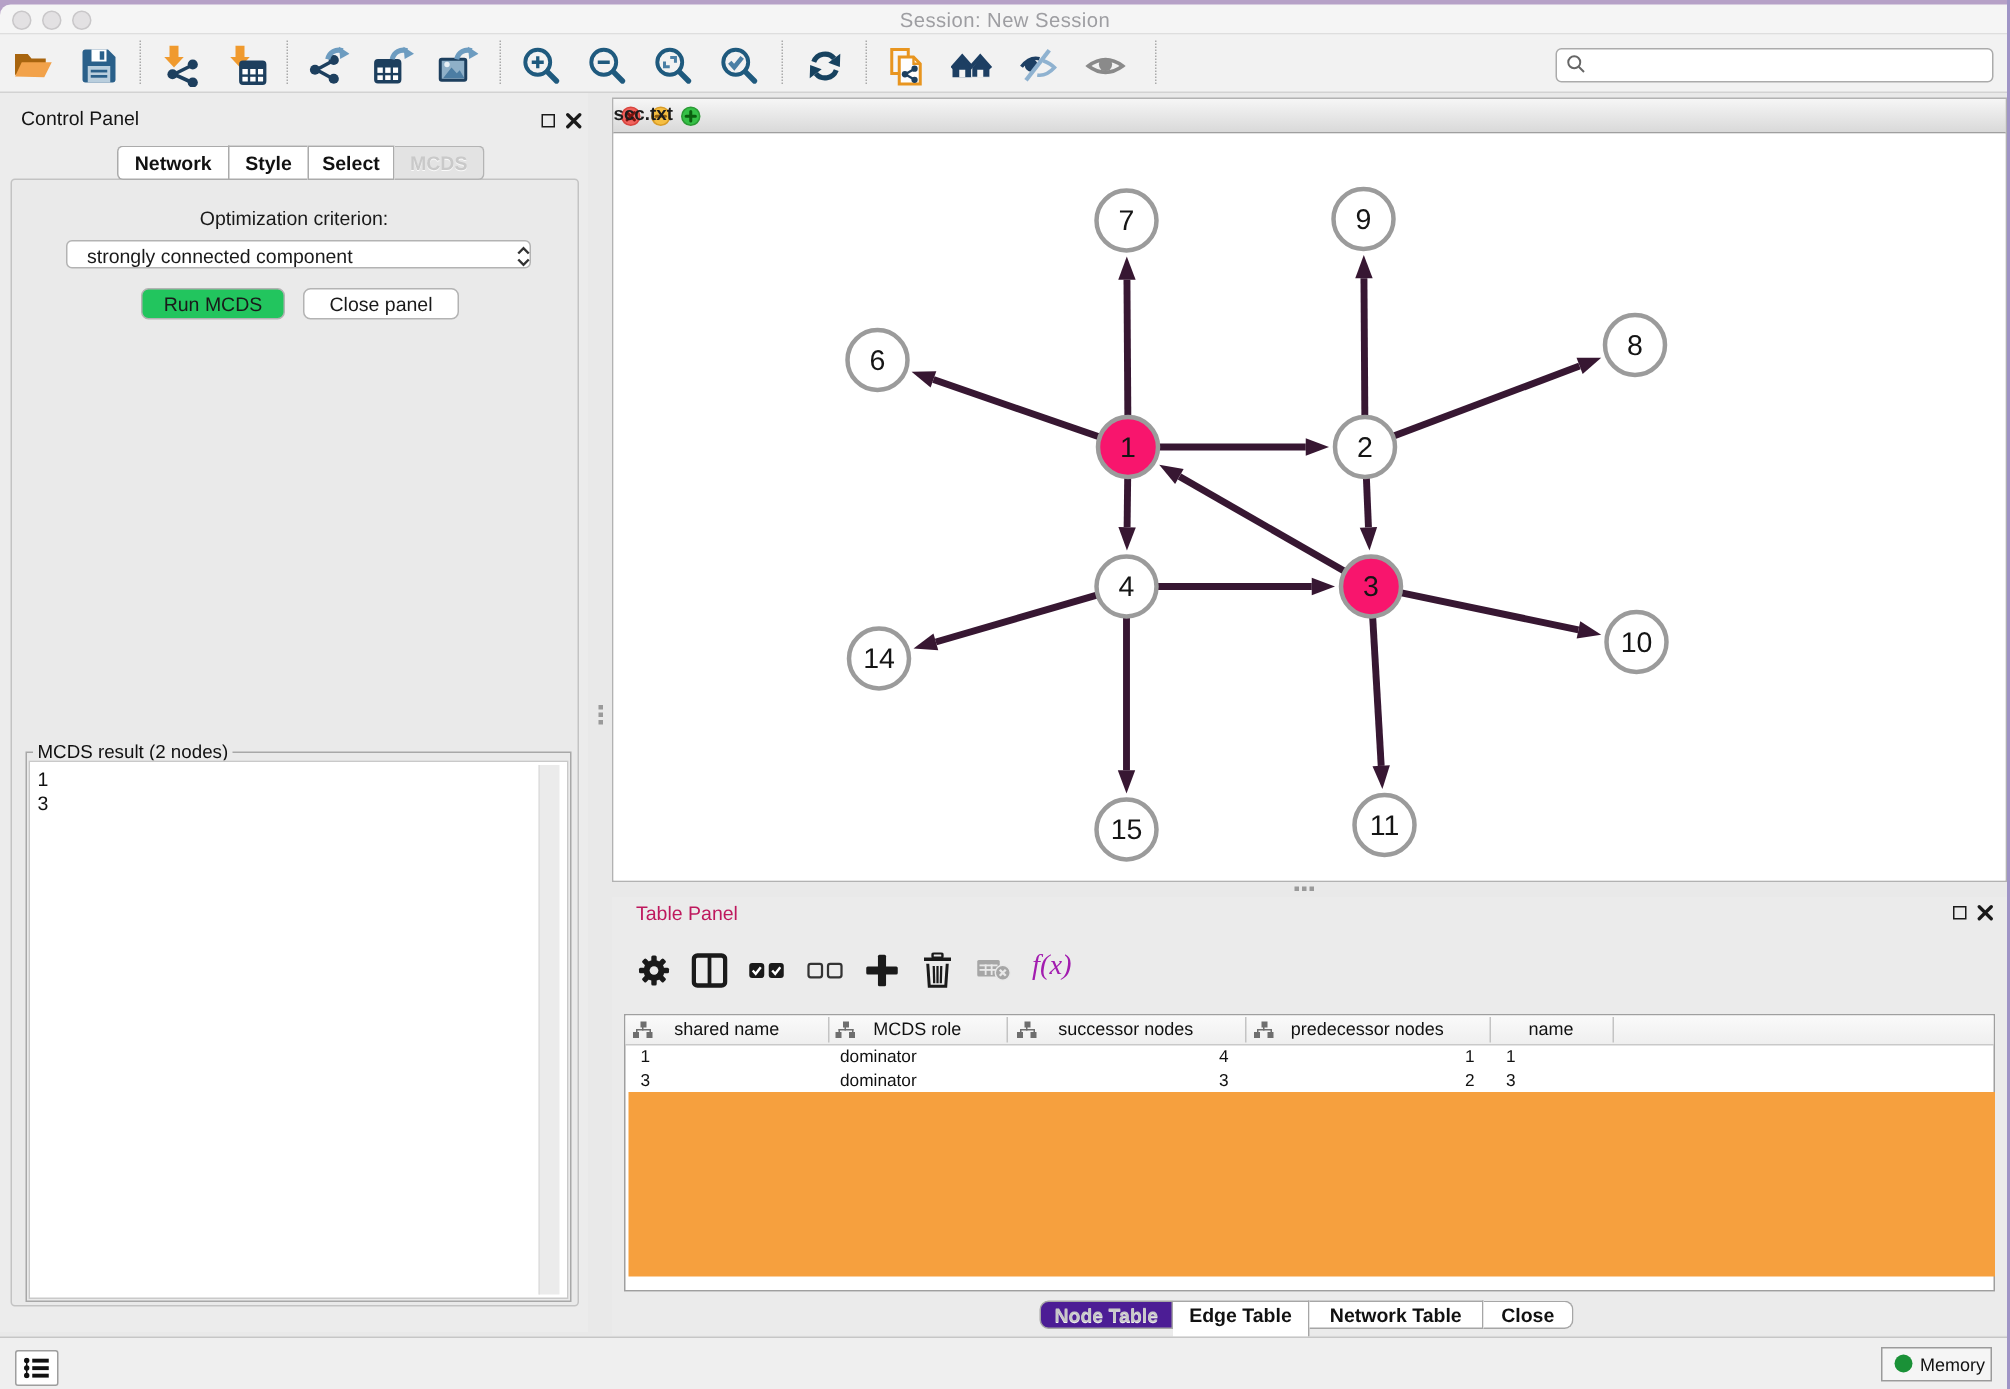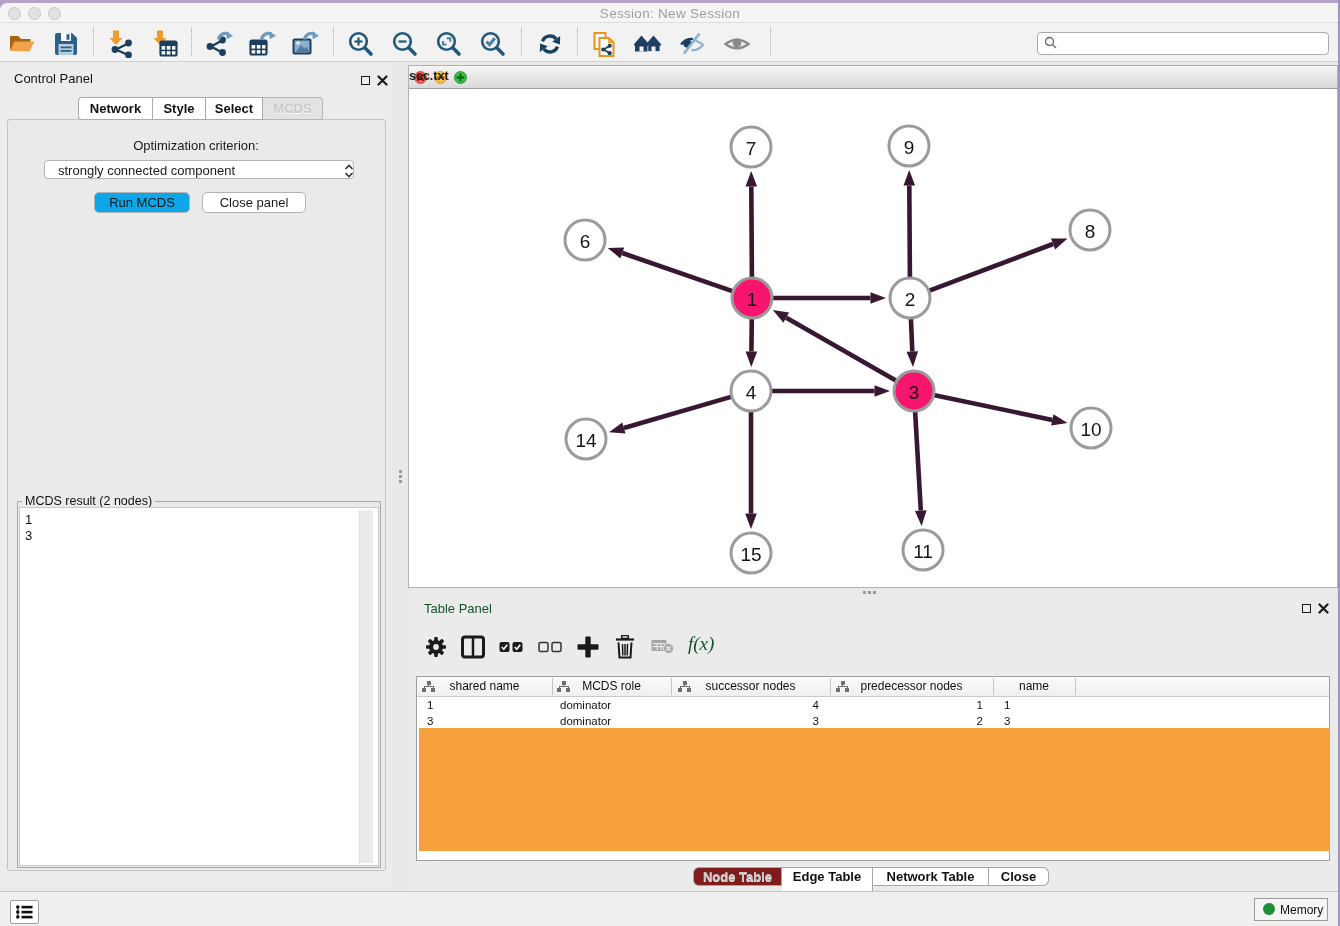--- a/index.html
+++ b/index.html
@@ -168,21 +168,21 @@
   <div class="abs" style="left:0;top:76px;width:392px;text-align:center;font-size:13px;color:#1a1a1a;">Optimization criterion:</div>
 
   <div class="abs" style="left:44px;top:98px;width:310px;height:19px;background:#fff;border:1px solid #b3b3b3;border-radius:4px;box-sizing:border-box;">
     <div class="abs" style="left:13px;top:2px;font-size:13px;color:#1a1a1a;">strongly connected component</div>
     <svg class="abs" style="left:298px;top:2.5px;" width="12" height="14" viewBox="0 0 12 14">
         <path d="M2.5 5 L6 1.5 L9.5 5" fill="none" stroke="#333" stroke-width="1.6"></path>
         <path d="M2.5 9 L6 12.5 L9.5 9" fill="none" stroke="#333" stroke-width="1.6"></path>
       </svg>
   </div>
 
-  <div class="abs" style="left:94px;top:130px;width:96px;height:21px;background:#0ea5e9;border:1px solid #b3b3b3;border-radius:5px;box-sizing:border-box;line-height:19px;text-align:center;font-size:13px;color:#1a1a1a;">Run MCDS</div>
+  <div class="abs" style="left:94px;top:130px;width:96px;height:21px;background:#22c55e;border:1px solid #b3b3b3;border-radius:5px;box-sizing:border-box;line-height:19px;text-align:center;font-size:13px;color:#1a1a1a;">Run MCDS</div>
   <div class="abs" style="left:202px;top:130px;width:104px;height:21px;background:#fff;border:1px solid #b3b3b3;border-radius:5px;box-sizing:border-box;line-height:19px;text-align:center;font-size:13px;color:#1a1a1a;">Close panel</div>
 
   <div class="abs" style="left:17px;top:439px;width:364px;height:367px;border:1px solid #a8a8a8;box-sizing:border-box;"></div>
   <div class="abs" style="left:22px;top:432px;background:#eaeaea;padding:0 3px;font-size:12.5px;color:#111;">MCDS result (2 nodes)</div>
   <div class="abs" style="left:19px;top:445px;width:360px;height:359px;background:#fff;border:1px solid #c9c9c9;box-sizing:border-box;">
     <div class="abs" style="right:5px;top:2px;width:13px;height:353px;background:#ebebeb;border-left:1px solid #dedede;"></div>
     <div class="abs" style="left:5px;top:4px;font-size:13px;color:#111;line-height:16px;">1<br>3</div>
   </div>
 </div>
 
@@ -264,21 +264,21 @@
 <text x="514" y="462" font-size="19" fill="#151515" text-anchor="middle" dominant-baseline="central" font-family="Liberation Sans, sans-serif">11</text>
       </svg>
   </div>
 </div>
 
 <div class="abs" style="left:863px;top:591px;width:3px;height:3px;background:#9a9a9a;"></div>
 <div class="abs" style="left:868px;top:591px;width:3px;height:3px;background:#9a9a9a;"></div>
 <div class="abs" style="left:873px;top:591px;width:3px;height:3px;background:#9a9a9a;"></div>
 
 <div id="tpanel" class="abs" style="left:408px;top:598px;width:930px;height:292px;background:#ebebeb;">
-  <div class="abs" style="left:16px;top:3px;font-size:13px;color:#14532d;text-align:right;">Table Panel</div>
+  <div class="abs" style="left:16px;top:3px;font-size:13px;color:#be185d;text-align:right;">Table Panel</div>
   <div class="abs" style="left:894px;top:6px;width:7px;height:7px;border:1.4px solid #1a1a1a;"></div>
   <svg class="abs" style="left:910px;top:5px;" width="11" height="11" viewBox="0 0 11 11">
       <path d="M1.5 1.5 L9.5 9.5 M9.5 1.5 L1.5 9.5" stroke="#1a1a1a" stroke-width="2.2" stroke-linecap="round"></path>
     </svg>
 
   <div id="ttool" class="abs" style="left:0;top:30px;width:930px;height:40px;">
       <svg class="abs" style="left:16px;top:7px;" width="24" height="24" viewBox="0 0 24 24">
         <g fill="#1a1a1a">
           <rect x="10.2" y="2" width="3.6" height="5" rx="1" transform="rotate(0 12 12)"></rect>
           <rect x="10.2" y="2" width="3.6" height="5" rx="1" transform="rotate(45 12 12)"></rect>
@@ -320,21 +320,21 @@
       </svg>
       <svg class="abs" style="left:243px;top:7px;" width="24" height="24" viewBox="0 0 24 24">
         <rect x="0.5" y="5" width="15" height="11" rx="1" fill="#a6a6a6"></rect>
 <rect x="2" y="8" width="12" height="1.2" fill="#e9e9e9"></rect>
         <rect x="2" y="11" width="12" height="1.2" fill="#e9e9e9"></rect>
 <rect x="5.5" y="8" width="1.2" height="7" fill="#e9e9e9"></rect>
         <rect x="9.5" y="8" width="1.2" height="7" fill="#e9e9e9"></rect>
 <circle cx="17.5" cy="13.5" r="5" fill="#a6a6a6" stroke="#e9e9e9" stroke-width="1"></circle>
 <path d="M15.5 11.5 L19.5 15.5 M19.5 11.5 L15.5 15.5" stroke="#e9e9e9" stroke-width="1.6"></path>
       </svg>
-      <div class="abs" style="left:280px;top:5px;font-family:'Liberation Serif',serif;font-style:italic;font-size:19px;color:#14532d;">f(x)</div>
+      <div class="abs" style="left:280px;top:5px;font-family:'Liberation Serif',serif;font-style:italic;font-size:19px;color:#a21caf;">f(x)</div>
     </div>
 
   <div class="abs" style="left:8px;top:78px;width:914px;height:185px;background:#fff;border:1px solid #9f9f9f;box-sizing:border-box;">
 
     <div class="abs" style="left:0;top:0;width:912px;height:19px;background:linear-gradient(#fafafa,#efefef);border-bottom:1px solid #c9c9c9;"></div>
     <div class="abs" style="left:135px;top:1px;height:17px;border-left:1px solid #c4c4c4;"></div>
     <div class="abs" style="left:254px;top:1px;height:17px;border-left:1px solid #c4c4c4;"></div>
     <div class="abs" style="left:413px;top:1px;height:17px;border-left:1px solid #c4c4c4;"></div>
     <div class="abs" style="left:576px;top:1px;height:17px;border-left:1px solid #c4c4c4;"></div>
     <div class="abs" style="left:658px;top:1px;height:17px;border-left:1px solid #c4c4c4;"></div>
@@ -383,21 +383,21 @@
     <div class="abs" style="left:587px;top:22px;font-size:11.5px;color:#111;">1</div>
     <div class="abs" style="left:10px;top:38px;font-size:11.5px;color:#111;">3</div>
     <div class="abs" style="left:143px;top:38px;font-size:11.5px;color:#111;">dominator</div>
     <div class="abs" style="left:330px;top:38px;width:72px;text-align:right;font-size:11.5px;color:#111;">3</div>
     <div class="abs" style="left:490px;top:38px;width:76px;text-align:right;font-size:11.5px;color:#111;">2</div>
     <div class="abs" style="left:587px;top:38px;font-size:11.5px;color:#111;">3</div>
 
     <div class="abs" style="left:2px;top:51px;width:911px;height:123px;background:#f6a03e;"></div>
   </div>
 
-  <div class="abs" style="left:285px;top:269px;width:89px;height:19px;background:#7f1d1d;border:1px solid #a6a6a6;border-radius:6px 0 0 6px;box-sizing:border-box;line-height:17px;text-align:center;font-size:13px;font-weight:bold;color:#c8c8c8;text-shadow:0 1px 0 #f2f2f2;">Node Table</div>
+  <div class="abs" style="left:285px;top:269px;width:89px;height:19px;background:#4c1d95;border:1px solid #a6a6a6;border-radius:6px 0 0 6px;box-sizing:border-box;line-height:17px;text-align:center;font-size:13px;font-weight:bold;color:#c8c8c8;text-shadow:0 1px 0 #f2f2f2;">Node Table</div>
   <div class="abs" style="left:374px;top:269px;width:91px;height:34px;background:#fff;border:1px solid #a6a6a6;border-left:none;box-sizing:border-box;line-height:17px;text-align:center;font-size:13px;font-weight:bold;color:#111;">Edge Table</div>
   <div class="abs" style="left:465px;top:269px;width:116px;height:19px;background:#fff;border:1px solid #a6a6a6;border-left:none;box-sizing:border-box;line-height:17px;text-align:center;font-size:13px;font-weight:bold;color:#111;">Network Table</div>
   <div class="abs" style="left:581px;top:269px;width:60px;height:19px;background:#fff;border:1px solid #a6a6a6;border-left:none;border-radius:0 6px 6px 0;box-sizing:border-box;line-height:17px;text-align:center;font-size:13px;font-weight:bold;color:#111;">Close</div>
 </div>
 
 <div class="abs" style="left:0;top:891px;width:1340px;height:35px;background:#efefef;border-top:1px solid #c6c6c6;">
   <div class="abs" style="left:10px;top:8px;width:27px;height:22px;background:#fff;border:1px solid #9e9e9e;border-radius:2px;">
     <svg width="17" height="14" viewBox="0 0 17 14" style="position:absolute;left:5px;top:4px;">
       <circle cx="1.8" cy="2" r="1.8" fill="#111"></circle>
         <circle cx="1.8" cy="7" r="1.8" fill="#111"></circle>

